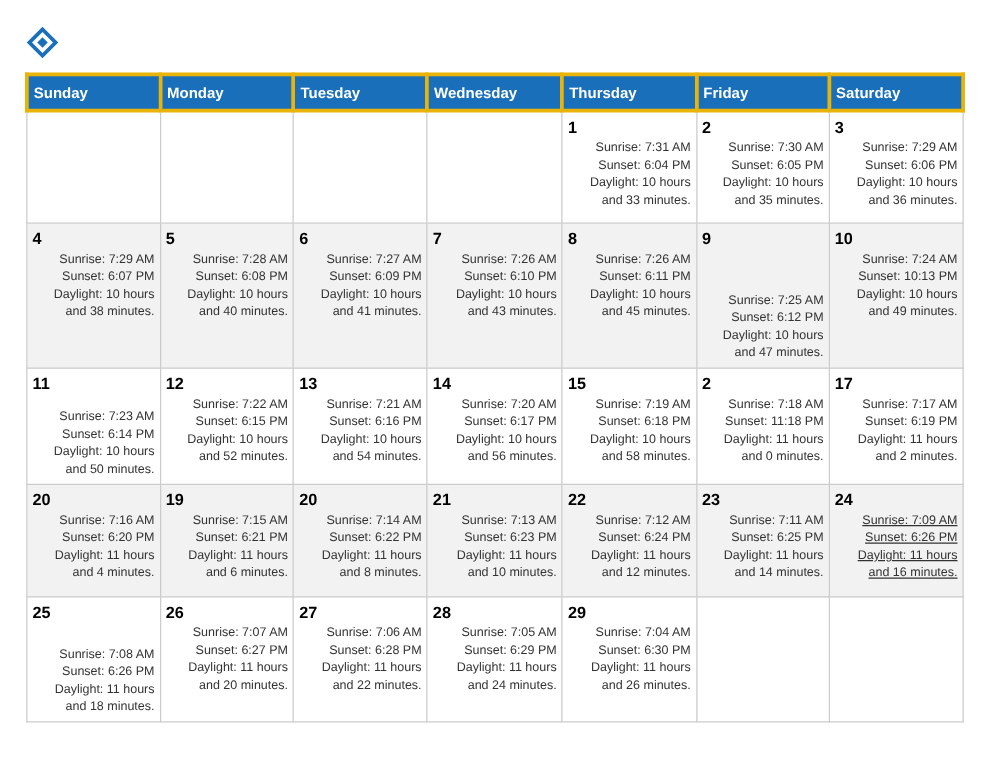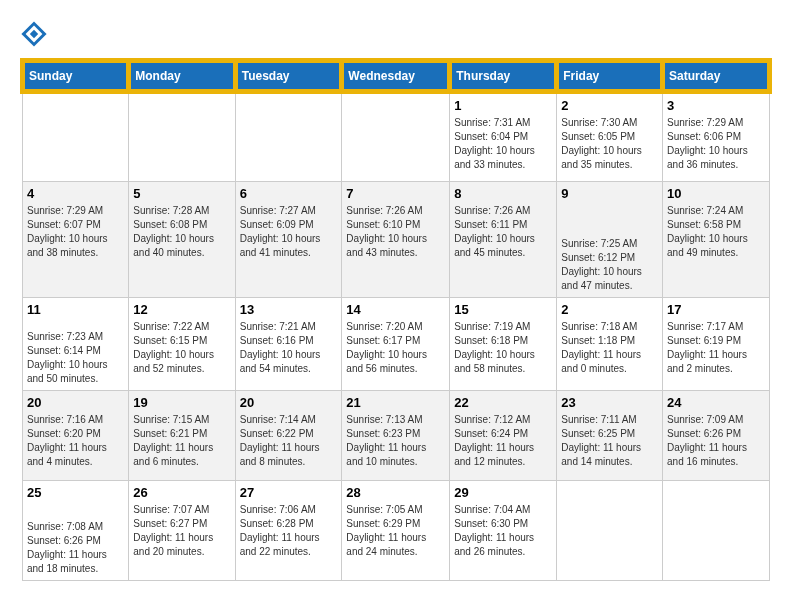--- a/index.html
+++ b/index.html
@@ -52,40 +52,41 @@
       border-collapse: collapse;
       font-size: 11px;
     }
     thead tr th {
       background-color: #1a6fba;
       color: #fff;
       padding: 6px 4px;
       text-align: left;
       font-size: 12px;
       font-weight: bold;
-      border: 5px solid #eab308;
+      border: 3px solid #eab308;
     }
     tbody tr td {
       border: 1px solid #ccc;
       padding: 4px;
       vertical-align: top;
       width: 110px;
       min-height: 80px;
       height: 90px;
     }
     .day-number {
       font-weight: bold;
       font-size: 13px;
       margin-bottom: 3px;
       display: block;
     }
     .day-info {
       font-size: 10px;
       color: #333;
       line-height: 1.4;
+      text-align: right;
     }
     .empty-cell {
       background: #f9f9f9;
     }
     tbody tr:nth-child(odd) td {
       background-color: #fff;
     }
     tbody tr:nth-child(even) td {
       background-color: #f2f2f2;
     }
@@ -193,21 +194,21 @@
         <td>
           <span class="day-number">9</span>
           <div class="day-info" style="white-space: pre-line; margin-top: 36px;">Sunrise: 7:25 AM
 Sunset: 6:12 PM
 Daylight: 10 hours
 and 47 minutes.</div>
         </td>
         <td>
           <span class="day-number">10</span>
           <div class="day-info" style="white-space: pre-line;">Sunrise: 7:24 AM
-Sunset: 6:58 PM
+Sunset: 10:13 PM
 Daylight: 10 hours
 and 49 minutes.</div>
         </td>
       </tr>
       <tr>
         <td>
           <span class="day-number">11</span>
           <div class="day-info" style="white-space: pre-line; margin-top: 13px;">Sunrise: 7:23 AM
 Sunset: 6:14 PM
 Daylight: 10 hours
@@ -237,21 +238,21 @@
         <td>
           <span class="day-number">15</span>
           <div class="day-info" style="white-space: pre-line;">Sunrise: 7:19 AM
 Sunset: 6:18 PM
 Daylight: 10 hours
 and 58 minutes.</div>
         </td>
         <td>
           <span class="day-number">2</span>
           <div class="day-info" style="white-space: pre-line;">Sunrise: 7:18 AM
-Sunset: 1:18 PM
+Sunset: 11:18 PM
 Daylight: 11 hours
 and 0 minutes.</div>
         </td>
         <td>
           <span class="day-number">17</span>
           <div class="day-info" style="white-space: pre-line;">Sunrise: 7:17 AM
 Sunset: 6:19 PM
 Daylight: 11 hours
 and 2 minutes.</div>
         </td>
@@ -294,21 +295,21 @@
         </td>
         <td>
           <span class="day-number">23</span>
           <div class="day-info" style="white-space: pre-line;">Sunrise: 7:11 AM
 Sunset: 6:25 PM
 Daylight: 11 hours
 and 14 minutes.</div>
         </td>
         <td>
           <span class="day-number">24</span>
-          <div class="day-info" style="white-space: pre-line;">Sunrise: 7:09 AM
+          <div class="day-info" style="white-space: pre-line; text-decoration: underline;">Sunrise: 7:09 AM
 Sunset: 6:26 PM
 Daylight: 11 hours
 and 16 minutes.</div>
         </td>
       </tr>
       <tr>
         <td>
           <span class="day-number">25</span>
           <div class="day-info" style="white-space: pre-line; margin-top: 20px;">Sunrise: 7:08 AM
 Sunset: 6:26 PM

